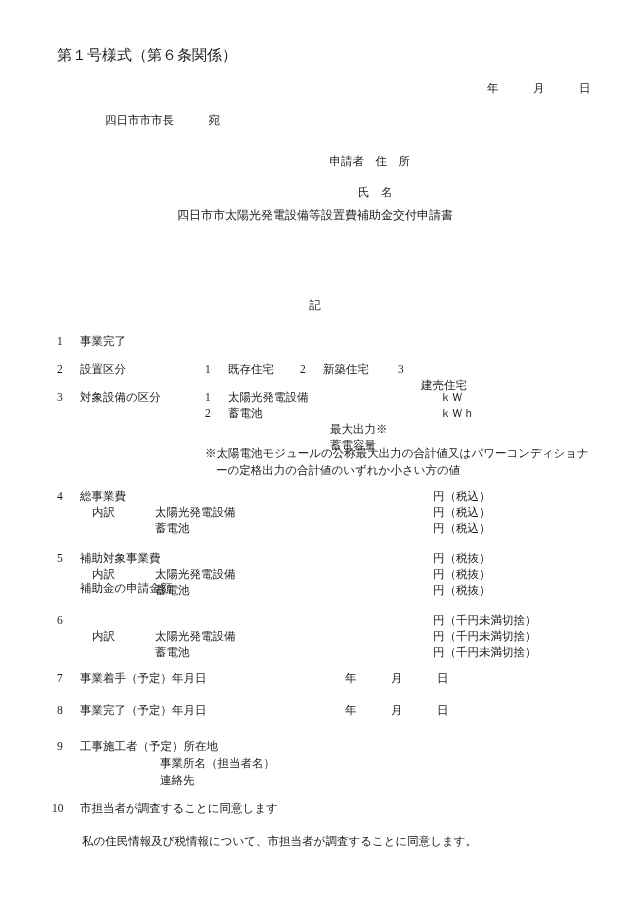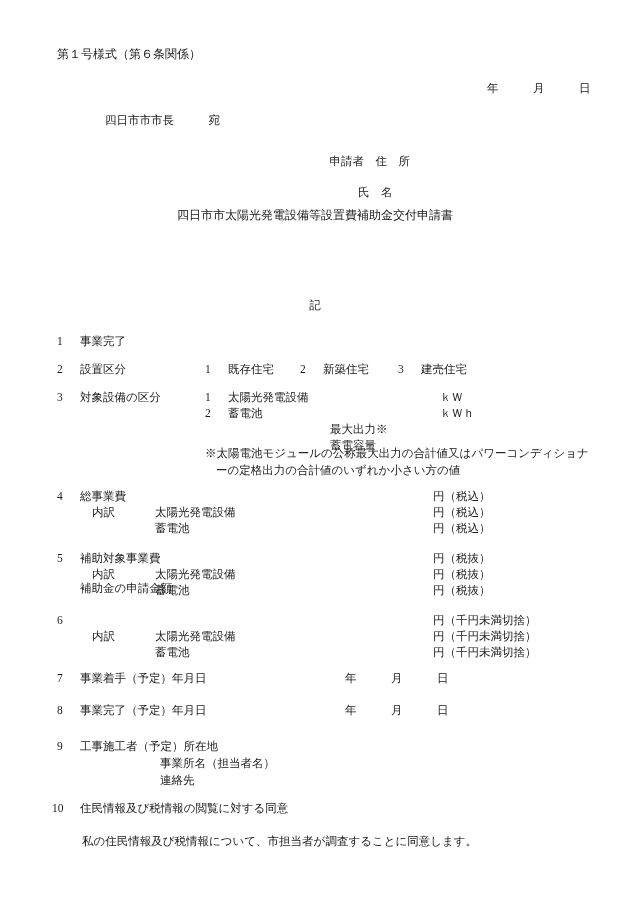--- a/index.html
+++ b/index.html
@@ -15,21 +15,21 @@
     position: relative;
     width: 630px;
     height: 903px;
     background: #ffffff;
     overflow: hidden;
     font-size: 11.5px;
     line-height: 1;
   }
   .abs { position: absolute; white-space: pre; }
 
-  .form-no     { left: 57px;  top: 48px;  font-size: 12px; }
+  .form-no     { left: 57px;  top: 48px;  font-size: 15px; }
   .date-line   { left: 487px; top: 83px;  font-size: 11.5px; letter-spacing: 0; }
   .addressee   { left: 105px; top: 115px; font-size: 11.5px; }
   .applicant   { left: 318px; top: 144px; font-size: 11.5px; }
   .applicant .row2 { display: block; margin-top: 8px; margin-left: 40px; }
 
   .doc-title {
     left: 0; top: 209px; width: 630px;
     text-align: center; font-size: 12px;
   }
   .body-para {
@@ -99,21 +99,21 @@
   <div class="abs num c-num" style="top:336px;">1</div>
   <div class="abs label c-label" style="top:336px;">事業完了</div>
 
   <div class="abs num c-num" style="top:364px;">2</div>
   <div class="abs label c-label" style="top:364px;">設置区分</div>
   <div class="abs c-opt1" style="top:364px;">1</div>
   <div class="abs c-opt1l" style="top:364px;">既存住宅</div>
   <div class="abs c-opt2" style="top:364px;">2</div>
   <div class="abs c-opt2l" style="top:364px;">新築住宅</div>
   <div class="abs c-opt3" style="top:364px;">3</div>
-  <div class="abs c-opt3l" style="top:364px;">建売住宅</div>
+  <div class="abs c-opt3l" style="top:380px;">建売住宅</div>
 
   <div class="abs num c-num" style="top:392px;">3</div>
   <div class="abs label c-label" style="top:392px;">対象設備の区分</div>
 
   <div class="abs c-opt1" style="top:392px;">1</div>
   <div class="abs c-opt1l" style="top:392px;">太陽光発電設備</div>
   <div class="abs c-mid" style="top:392px;">最大出力※</div>
   <div class="abs c-unit" style="top:392px;">ｋＷ</div>
 
   <div class="abs c-opt1" style="top:408px;">2</div>
@@ -167,16 +167,16 @@
   <div class="abs c-date-y" style="top:705px;">年</div>
   <div class="abs c-date-m" style="top:705px;">月</div>
   <div class="abs c-date-d" style="top:705px;">日</div>
 
   <div class="abs num c-num" style="top:741px;">9</div>
   <div class="abs label c-label" style="top:741px;">工事施工者（予定）所在地</div>
   <div class="abs c-item9" style="top:758px;">事業所名（担当者名）</div>
   <div class="abs c-item9" style="top:775px;">連絡先</div>
 
   <div class="abs num c-num-w" style="top:803px;">10</div>
-  <div class="abs label c-label" style="top:803px;">住民情報及び税情報の閲覧に対する同意</div>
+  <div class="abs label c-label" style="top:803px;">市担当者が調査することに同意します</div>
   <div class="abs consent-text" style="top:836px;">私の住民情報及び税情報について、市担当者が調査することに同意します。</div>
 
 </div>
 
 </body></html>

